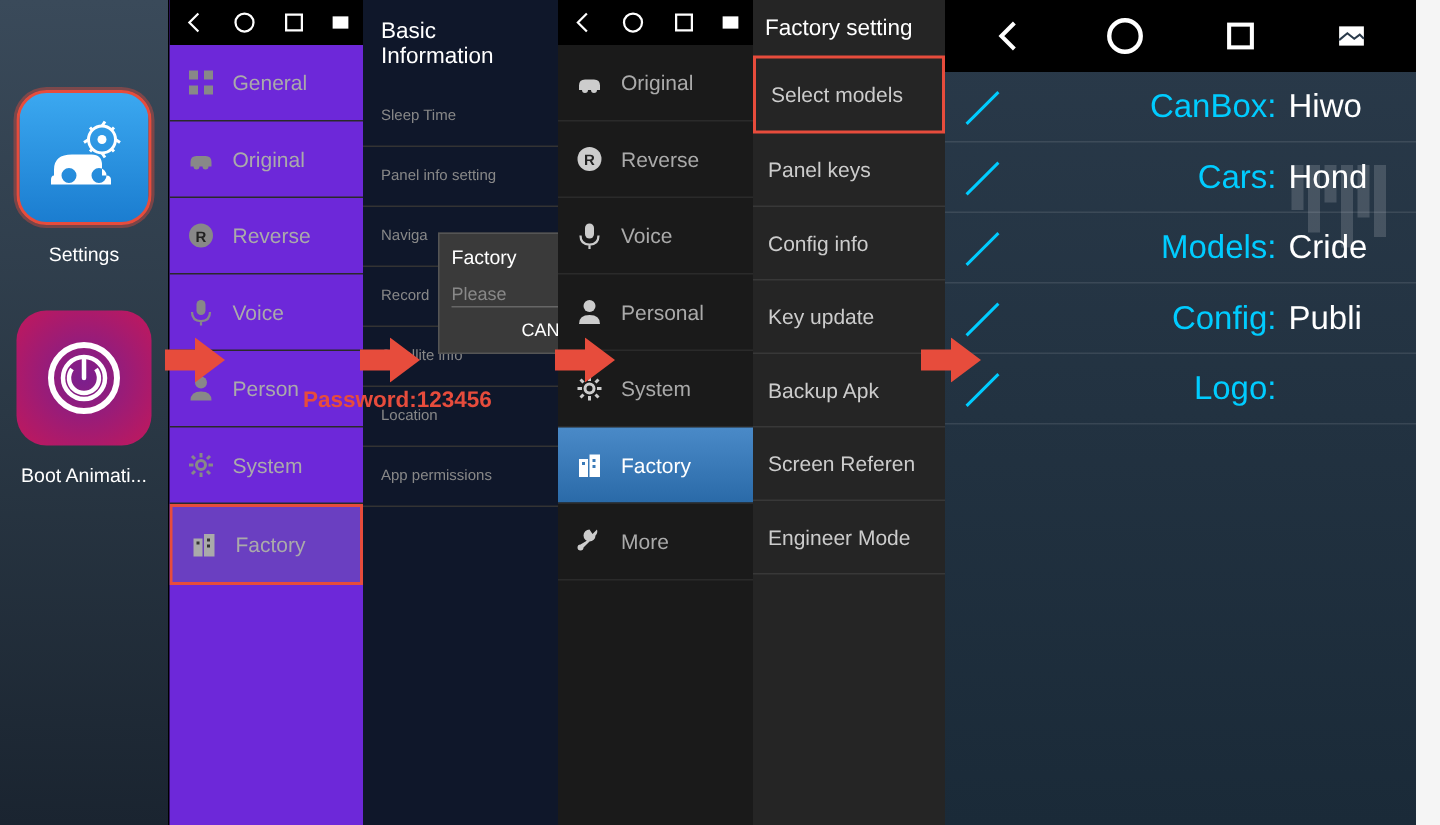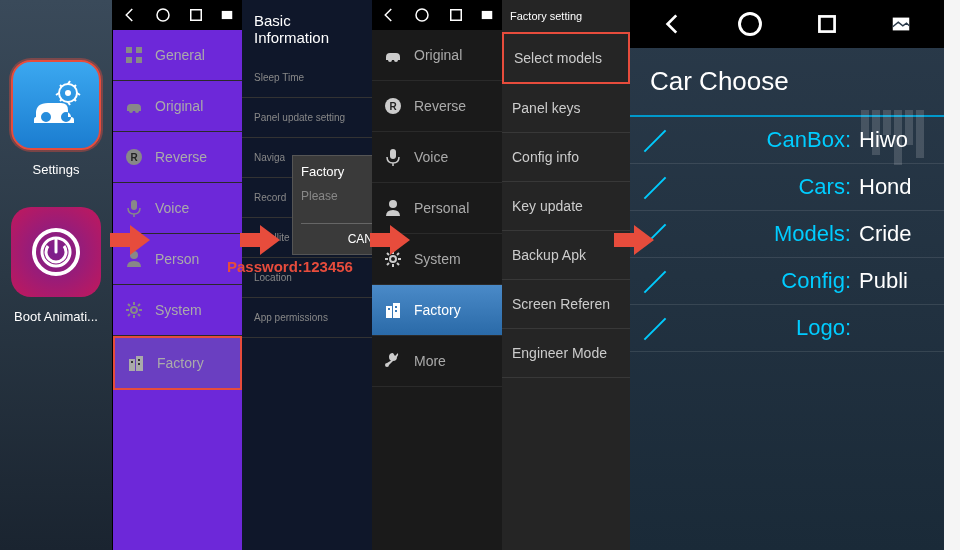--- a/index.html
+++ b/index.html
@@ -117,21 +117,21 @@
 }
 .dialog-title {
   color: #fff;
   font-size: 13px;
   margin-bottom: 10px;
 }
 .dialog-input {
   color: #888;
   font-size: 12px;
   border-bottom: 1px solid #666;
-  padding-bottom: 20px;
+  padding-bottom: 1px;
   margin-bottom: 8px;
 }
 .dialog-btn {
   color: #fff;
   font-size: 12px;
   text-align: right;
 }
 
 
 .panel4 {
@@ -143,21 +143,21 @@
   color: #fff;
 }
 
 
 .panel5 {
   width: 128px;
   background: #252525;
 }
 .panel5-title {
   color: #fff;
-  font-size: 11px;
+  font-size: 15px;
   padding: 10px 8px;
 }
 .factory-item {
   padding: 16px 10px;
   color: #ccc;
   font-size: 14px;
   border-bottom: 1px solid #383838;
 }
 .factory-item.highlighted {
   border: 2px solid #e74c3c;
@@ -349,21 +349,21 @@
           </svg>
         </span>
       <span>Factory</span>
     </li>
   </ul>
 </div>
 
 <div class="panel panel3">
   <div class="panel3-title">Basic Information</div>
   <div class="info-item">Sleep Time</div>
-  <div class="info-item">Panel update setting</div>
+  <div class="info-item">Panel info setting</div>
   <div class="info-item">Naviga</div>
   <div class="info-item">Record</div>
   <div class="info-item">Satellite info</div>
   <div class="info-item">Location</div>
   <div class="info-item">App permissions</div>
   <div class="dialog-overlay">
     <div class="dialog-title">Factory</div>
     <div class="dialog-input">Please</div>
     <div class="dialog-btn">CAN</div>
   </div>
@@ -472,21 +472,20 @@
         <circle cx="12" cy="12" r="9" fill="none" stroke="#fff" stroke-width="2.5"></circle>
       </svg>
     <svg width="26" height="26" viewBox="0 0 24 24">
         <rect x="5" y="5" width="14" height="14" fill="none" stroke="#fff" stroke-width="2.5"></rect>
       </svg>
     <svg width="22" height="22" viewBox="0 0 24 24">
         <rect x="3" y="5" width="18" height="14" fill="#fff"></rect>
         <path d="M3 15 L9 10 L14 14 L18 11 L21 14" stroke="#2a3a4a" fill="none" stroke-width="1.5"></path>
       </svg>
   </div>
-  <div class="panel6-title">Car Choose</div>
   <div class="eq-bars">
     <div class="eq-bar" style="height:30px"></div>
       <div class="eq-bar" style="height:45px"></div>
       <div class="eq-bar" style="height:25px"></div>
       <div class="eq-bar" style="height:55px"></div>
       <div class="eq-bar" style="height:35px"></div>
       <div class="eq-bar" style="height:48px"></div>
   </div>
   <div class="car-row">
     <span class="car-label">CanBox:</span>
@@ -516,13 +515,13 @@
 <svg class="arrow" style="left:240px;top:225px" viewBox="0 0 40 30">
     <path d="M0 8 L20 8 L20 0 L40 15 L20 30 L20 22 L0 22 Z" fill="#e74c3c"></path>
   </svg>
 <svg class="arrow" style="left:370px;top:225px" viewBox="0 0 40 30">
     <path d="M0 8 L20 8 L20 0 L40 15 L20 30 L20 22 L0 22 Z" fill="#e74c3c"></path>
   </svg>
 <svg class="arrow" style="left:614px;top:225px" viewBox="0 0 40 30">
     <path d="M0 8 L20 8 L20 0 L40 15 L20 30 L20 22 L0 22 Z" fill="#e74c3c"></path>
   </svg>
 
-<div class="password-hint" style="left:227px;top:258px">Password:123456</div>
+<div class="password-hint" style="left:202px;top:258px">Password:123456</div>
 
 </body></html>

